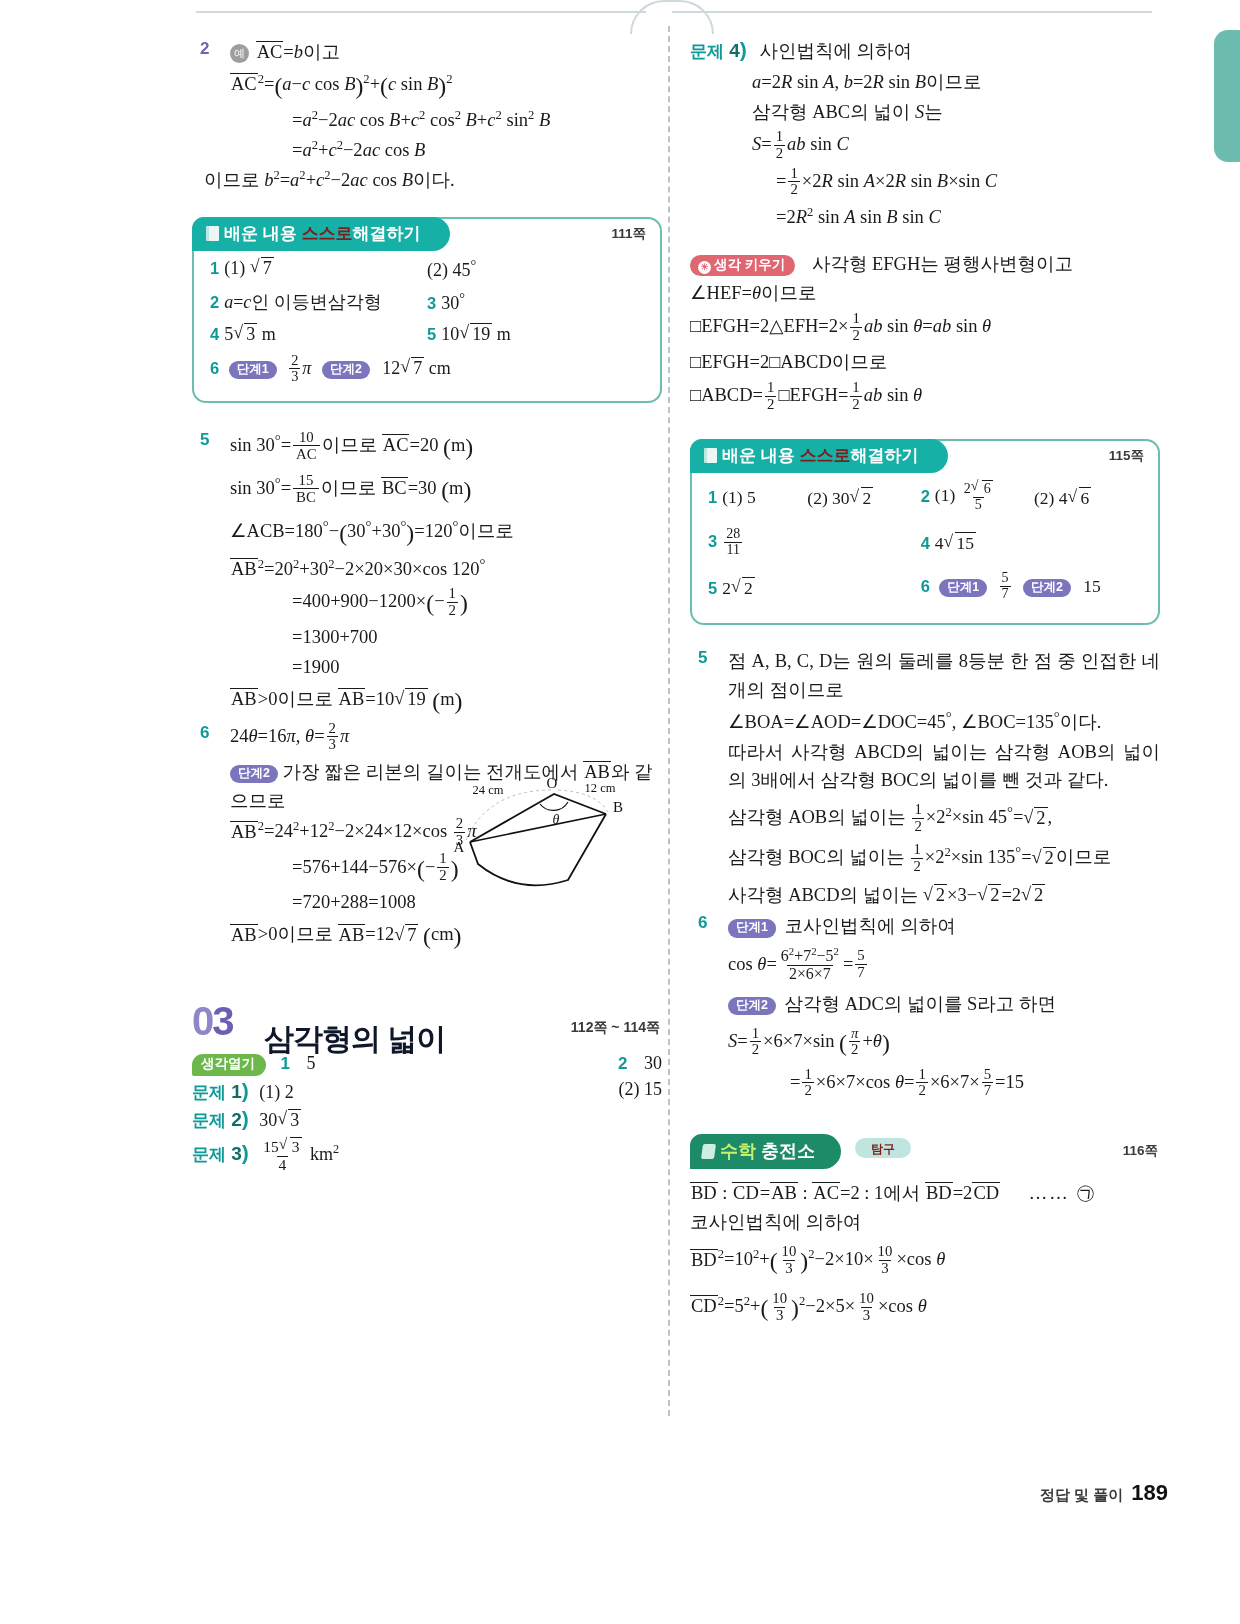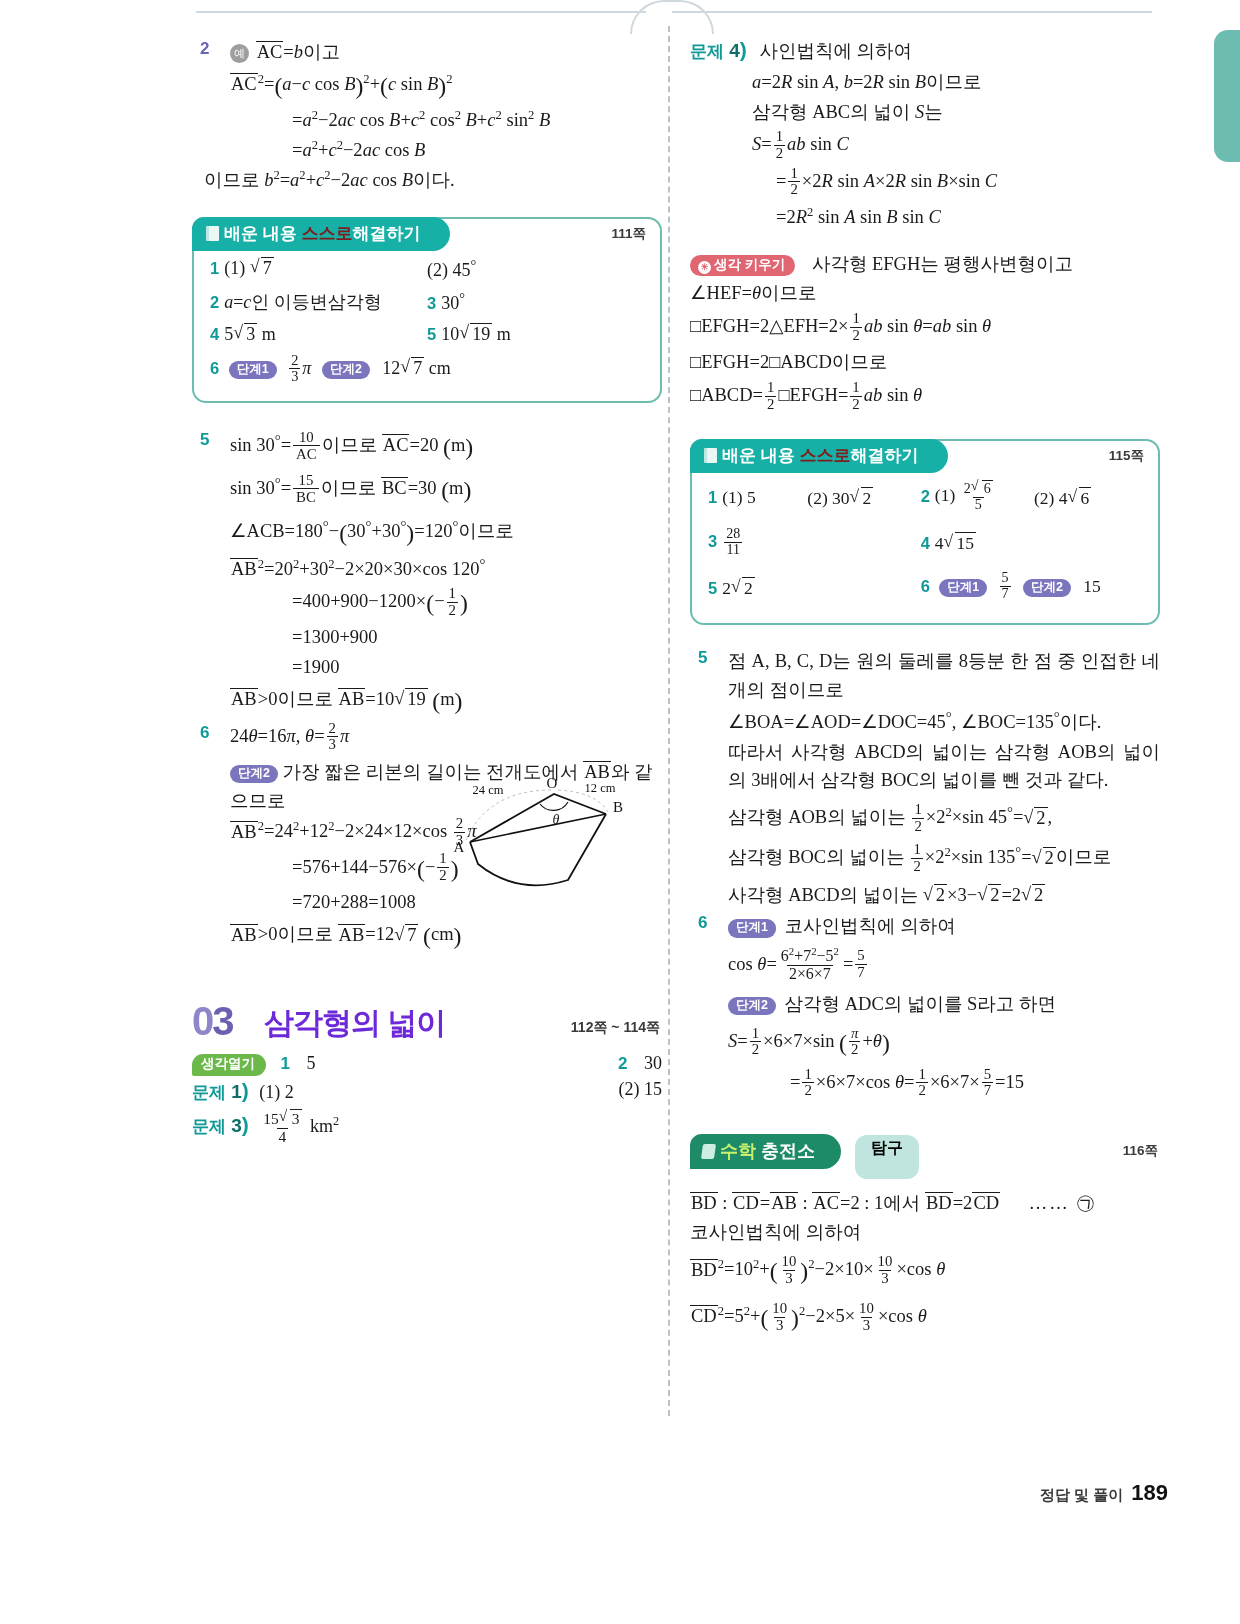--- a/index.html
+++ b/index.html
@@ -82,34 +82,34 @@
             font-size:13.5px;font-weight:bold;color:#3a3a3a;}
   .box-grid{display:grid;grid-template-columns:1fr 1fr;row-gap:9px;font-size:18px;}
   .box-grid4{display:grid;grid-template-columns:0.92fr 1.05fr 1.05fr 1fr;row-gap:14px;font-size:17.5px;align-items:center;}
   .bnum{color:#0f9a98;font-weight:bold;font-family:"Liberation Sans", sans-serif;font-size:16.5px;margin-right:5px;}
 
   
   .sec{margin-top:48px;position:relative;height:48px;}
   .sec .zero{position:absolute;left:0;top:-4px;font-family:"Liberation Sans",sans-serif;
              font-weight:bold;font-size:40px;color:#8d86c9;letter-spacing:-2px;}
   .sec .zero .three{color:#6a5fb0;}
-  .sec .title{position:absolute;left:72px;top:0px;font-family:"Liberation Sans",sans-serif;
-              font-weight:bold;font-size:30px;color:#6d28d9;letter-spacing:-1px;}
+  .sec .title{position:absolute;left:72px;top:16px;font-family:"Liberation Sans",sans-serif;
+              font-weight:bold;font-size:30px;color:#0f172a;letter-spacing:-1px;}
   .sec .pages{position:absolute;right:2px;top:16px;font-family:"Liberation Sans",sans-serif;
               font-size:14px;font-weight:bold;color:#3a3a3a;}
 
   
   .gbox{margin-top:34px;position:relative;}
   .gbox-head{display:inline-block;background:#1e8b68;color:#fff;border-radius:12px 18px 18px 0;
              padding:5px 26px 6px 12px;font-family:"Liberation Sans",sans-serif;font-weight:bold;font-size:18px;}
   .gbox-head .hl{color:#c8f06a;}
   .note-ico{display:inline-block;width:13px;height:15px;background:#cfeee2;margin-right:5px;
             vertical-align:-2px;border-radius:2px;transform:skewX(-8deg);}
-  .gbox-tag{display:inline-block;background:#bfe5de;color:#000000;border-radius:12px;
-            padding:3px 16px 20px;font-family:"Liberation Sans",sans-serif;font-weight:bold;font-size:16px;
+  .gbox-tag{display:inline-block;background:#bfe5de;color:#7f1d1d;border-radius:12px;
+            padding:3px 16px 0;font-family:"Liberation Sans",sans-serif;font-weight:bold;font-size:12px;
             margin-left:10px;vertical-align:4px;}
   .gbox-page{position:absolute;right:2px;top:8px;font-family:"Liberation Sans",sans-serif;
              font-size:13.5px;font-weight:bold;color:#3a3a3a;}
 
   
   .row2{display:grid;grid-template-columns:1fr 1fr;font-size:18px;margin-top:3px;}
   .row2 .c2{padding-left:4px;text-align:right;}
 
   
   .diagram{position:absolute;left:448px;top:768px;width:210px;height:130px;}
@@ -196,21 +196,21 @@
     </div>
     <div class="line">
       <span class="ovl">AB</span><span class="sup">2</span>=20<span class="sup">2</span>+30<span class="sup">2</span>−2×20×30×cos 120<span class="deg">°</span>
     </div>
     <div class="line ind2">
       =400+900−1200×<span class="paren">(</span>−<span class="frac">
           <span class="num">1</span>
           <span class="den">2</span>
         </span><span class="paren">)</span>
     </div>
-    <div class="line ind2">=1300+900</div>
+    <div class="line ind2">=1300+700</div>
     <div class="line ind2">=1900</div>
     <div class="line">
       <span class="ovl">AB</span>&gt;0이므로 <span class="ovl">AB</span>=10<span class="sq"><span>19</span></span> <span class="paren">(</span>m<span class="paren">)</span>
     </div>
   </div>
 
   <div class="item" style="margin-top:2px;">
     <span class="num">6</span>
     <div class="line" style="margin-top:2px;">
       24<span class="it">θ</span>=16<span class="it">π</span>, <span class="it">θ</span>=<span class="frac">
@@ -259,20 +259,27 @@
   </div>
 
   <div class="row2">
     <div>
       <span class="pill-mj"><span>문제</span><span class="n"> 1</span><span class="par">)</span></span>
       <span style="margin-left:6px;">(1) 2</span>
     </div>
     <div class="c2">(2) 15</div>
   </div>
 
+  <div class="row2">
+    <div>
+      <span class="pill-mj"><span>문제</span><span class="n"> 2</span><span class="par">)</span></span>
+      <span style="margin-left:6px;">30<span class="sq"><span>3</span></span></span>
+    </div>
+    <div class="c2"></div>
+  </div>
 
   <div class="row2" style="margin-top:6px;">
     <div>
       <span class="pill-mj"><span>문제</span><span class="n"> 3</span><span class="par">)</span></span>
       <span style="margin-left:6px;"><span class="frac" style="font-size:0.86em;">
             <span class="num">15<span class="sq"><span>3</span></span></span>
             <span class="den">4</span>
           </span> km<span class="sup">2</span></span>
     </div>
     <div class="c2"></div>

